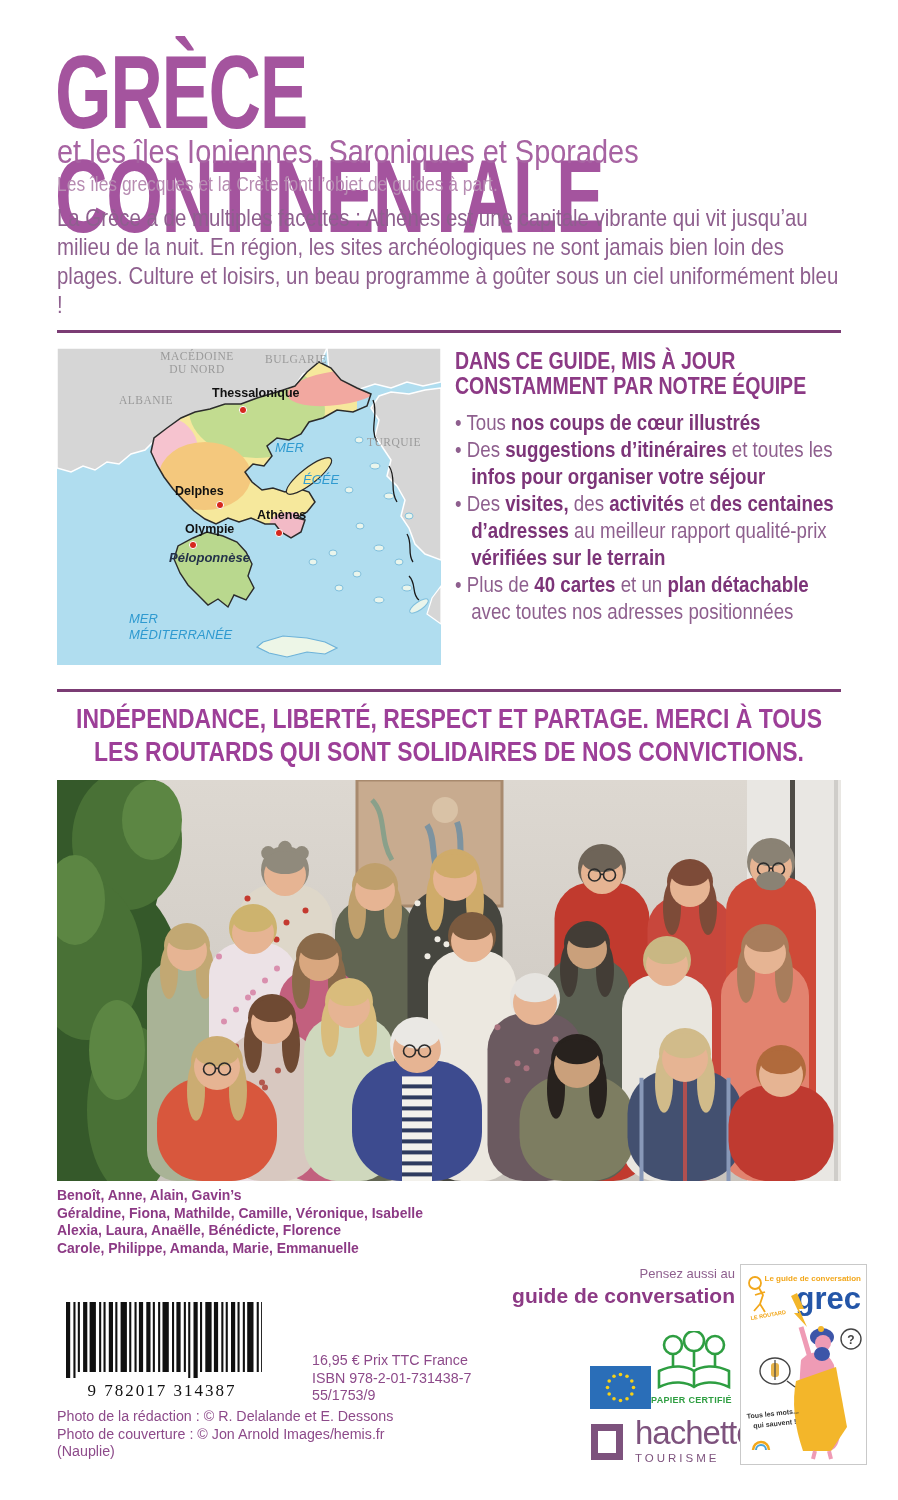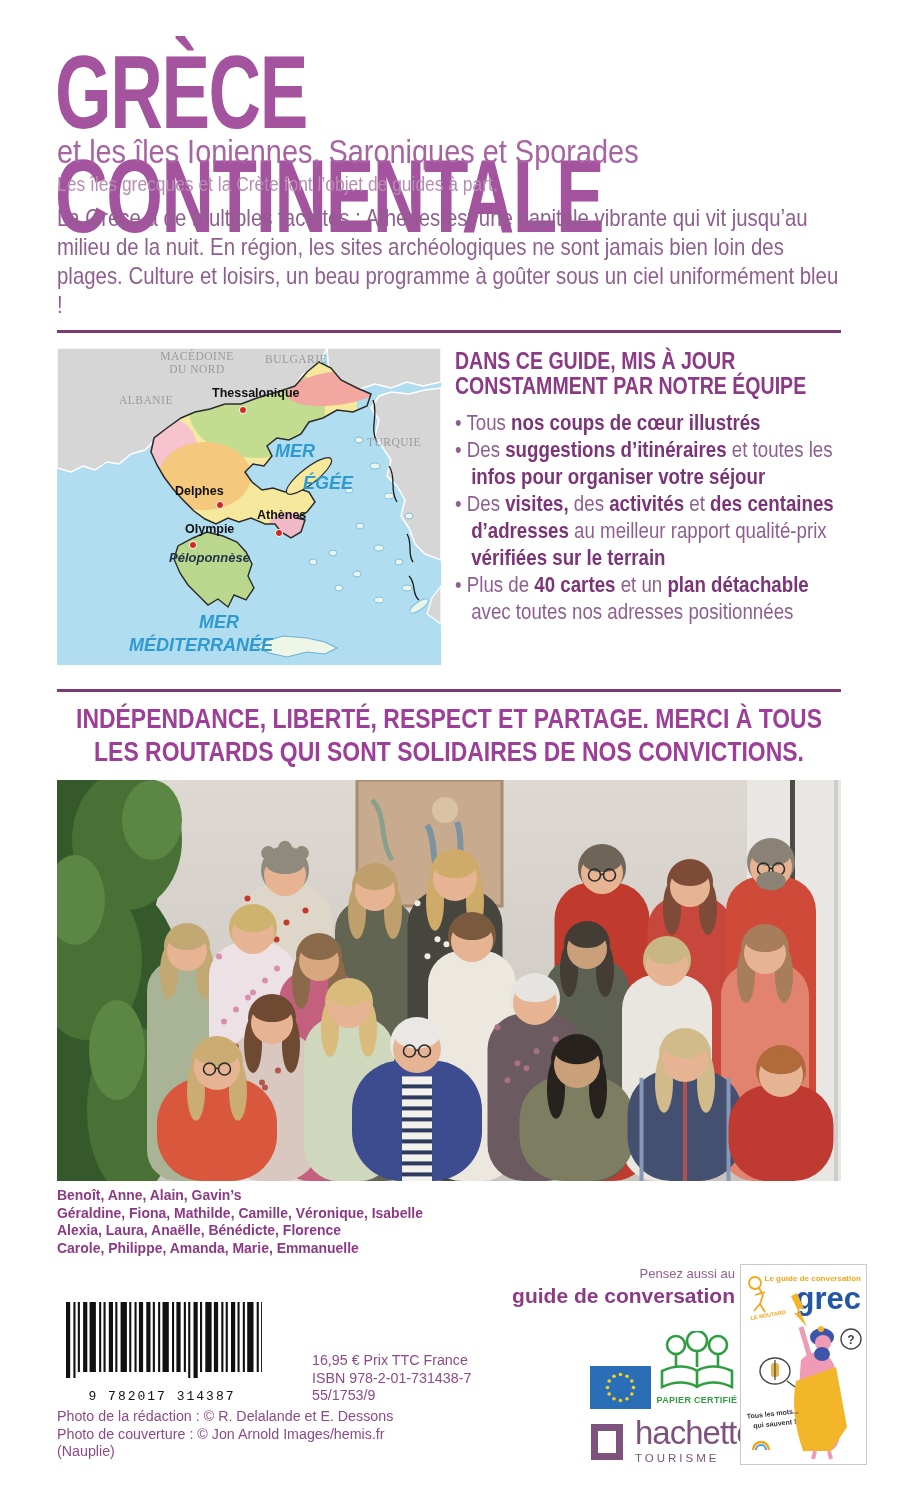--- a/index.html
+++ b/index.html
@@ -14,21 +14,21 @@
             color:var(--c-subtitle_purple);transform:scaleX(0.85);}
   .note{left:57px;top:172px;width:900px;font-size:20.5px;color:var(--c-note_purple);transform:scaleX(0.85);}
   .intro{left:57px;top:203px;width:924px;font-size:24px;line-height:29px;
          color:var(--c-body_purple);transform:scaleX(0.85);}
   .rule{left:57px;width:784px;height:3px;background:var(--c-rule_purple);}
 
   .map{left:57px;top:348px;width:384px;height:317px;}
   .map .lbl{position:absolute;white-space:pre-line;}
   .lbl-country{font-family:"Liberation Serif",serif;color:#9a9a9a;font-size:11.5px;letter-spacing:0.5px;text-align:center;line-height:1.1;}
   .lbl-city{font-weight:bold;color:#111;font-size:12.5px;}
-  .lbl-sea{font-style:italic;font-weight:bold;color:var(--c-map_label_blue);font-size:18px;text-align:right;line-height:1.25;}
+  .lbl-sea{font-style:italic;font-weight:normal;color:var(--c-map_label_blue);font-size:13px;text-align:left;line-height:1.25;}
   .lbl-region{font-style:italic;font-weight:bold;color:#24324a;font-size:13px;}
 
   .rightcol{left:455px;top:349px;width:456px;transform:scaleX(0.85);transform-origin:left top;}
   .guide-heading{font-size:23px;line-height:25px;font-weight:bold;color:var(--c-heading_purple);
                  white-space:pre-line;margin:0 0 10px 0;}
   ul.bullets{list-style:none;margin:0;padding:0;font-size:22px;line-height:27px;color:var(--c-body_purple);}
   ul.bullets li{padding-left:19px;text-indent:-19px;}
   ul.bullets li::before{content:"• ";}
   ul.bullets .b{font-weight:bold;color:var(--c-bold_purple);}
 
@@ -36,31 +36,31 @@
           font-weight:bold;color:var(--c-slogan_purple);transform:scaleX(0.85);transform-origin:center top;
           white-space:pre-line;}
 
   .photo{left:57px;top:780px;width:784px;height:401px;}
 
   .caption{left:57px;top:1186px;width:470px;font-size:15.5px;line-height:17.5px;font-weight:600;
            color:var(--c-caption_purple);transform:scaleX(0.9);}
 
   .barcode{left:62px;top:1300px;width:200px;text-align:center;}
   .barcode svg{display:block;}
-  .barcode .digits{font-family:Liberation Mono, monospace;font-size:13px;letter-spacing:2px;color:#111;margin-top:9px;}
+  .barcode .digits{font-family:Liberation Serif, serif;font-size:17px;letter-spacing:2px;color:#111;margin-top:1px;}
 
   .price{left:312px;top:1351px;width:300px;font-size:15.5px;line-height:17.5px;color:var(--c-credit_purple);transform:scaleX(0.92);}
   .credits{left:57px;top:1407px;width:450px;font-size:15.5px;line-height:17.5px;color:var(--c-credit_purple);transform:scaleX(0.92);}
 
   .pensez{left:425px;top:1263px;width:310px;text-align:right;line-height:22px;}
   .pensez .l1{font-size:13px;color:var(--c-body_purple);}
   .pensez .l2{font-size:21px;font-weight:bold;color:var(--c-heading_purple);}
 
   .euflag{left:590px;top:1366px;}
-  .cert{left:651px;top:1331px;width:92px;text-align:center;}
+  .cert{left:651px;top:1331px;width:92px;}
   .cert .certlabel{font-size:9px;font-weight:bold;color:var(--c-cert_green);letter-spacing:0.3px;margin-top:0px;}
   .hachette{left:585px;top:1418px;display:flex;align-items:flex-start;}
   .hachette .htxt{margin-left:6px;}
   .hachette .hname{font-size:33px;line-height:30px;letter-spacing:-1px;color:var(--c-hachette_purple);}
   .hachette .hsub{font-size:11.5px;letter-spacing:3px;color:var(--c-hachette_purple);margin-top:4px;}
 
   .minicover{left:740px;top:1264px;width:127px;height:201px;background:#fff;border:1px solid #c9c9c9;box-sizing:border-box;}
 </style>
 </head>
 <body>

